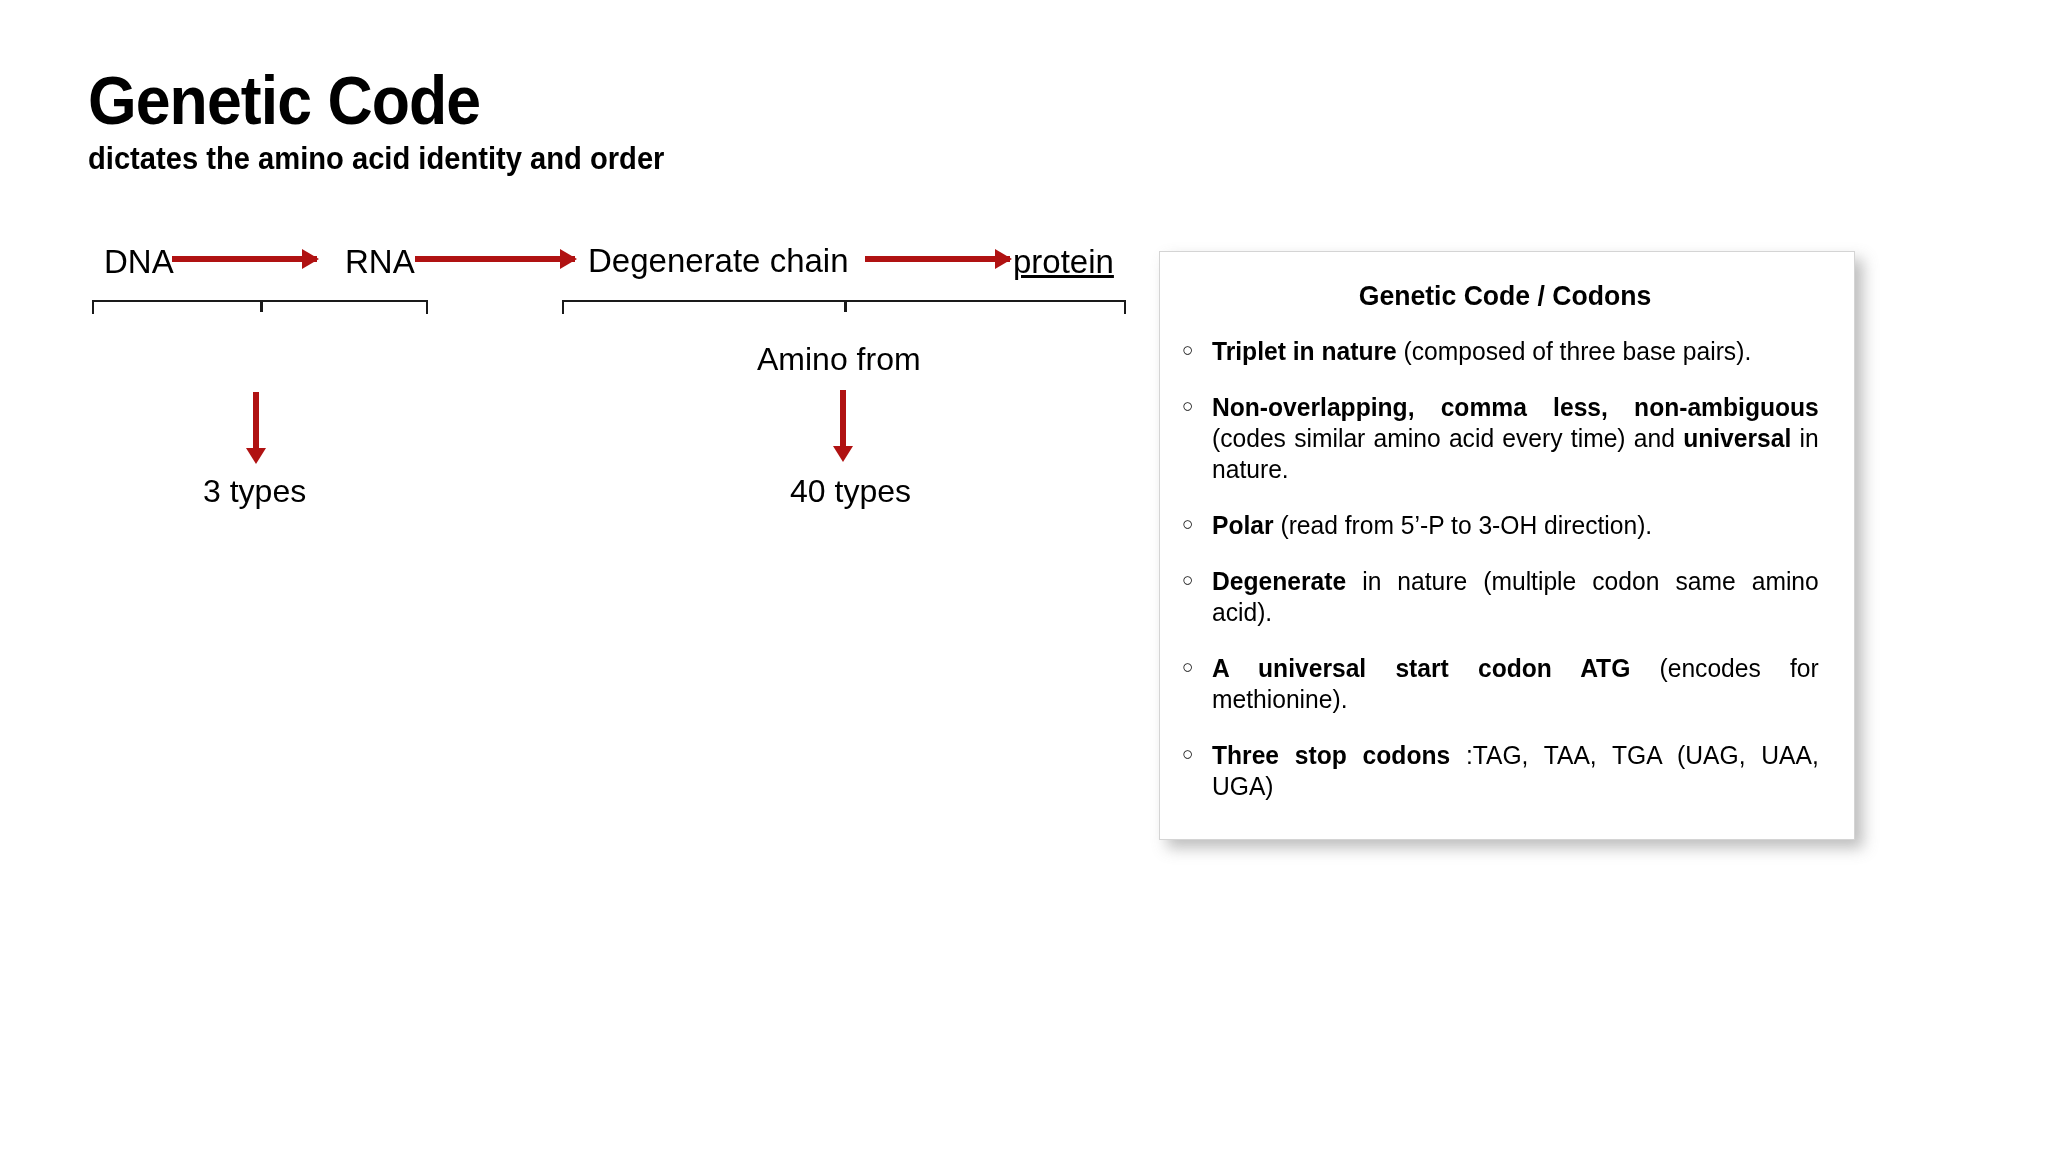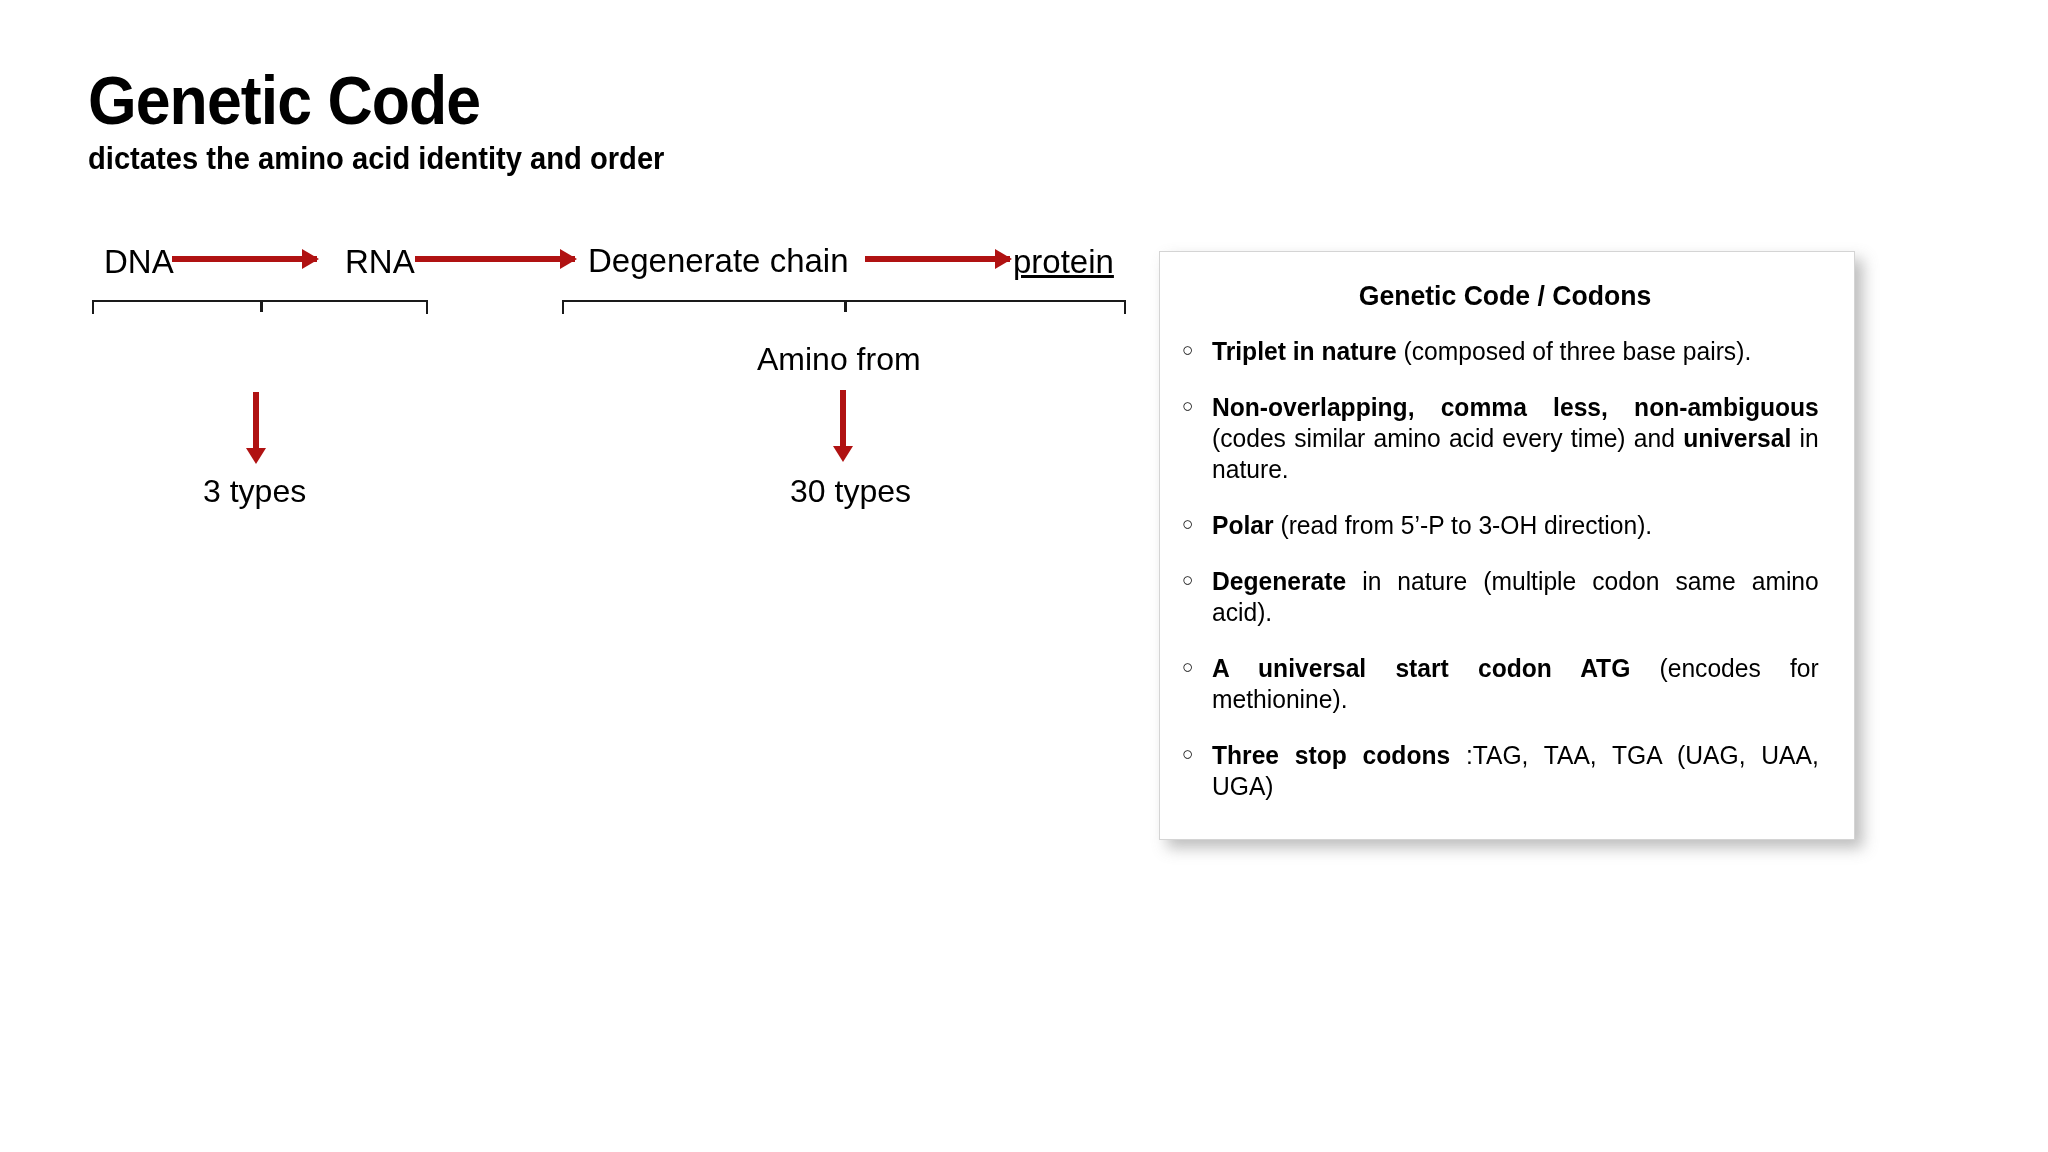--- a/index.html
+++ b/index.html
@@ -201,21 +201,21 @@
     <div class="tick" style="left:166px;"></div>
   </div>
   <div class="v-arrow" style="left:253px;top:392px;height:58px;"></div>
   <div class="plain-label" style="left:203px;top:475px;">3 types</div>
 
   <div class="brace" style="left:562px;top:300px;width:564px;">
     <div class="tick" style="left:280px;"></div>
   </div>
   <div class="plain-label" style="left:757px;top:343px;">Amino from</div>
   <div class="v-arrow" style="left:840px;top:390px;height:58px;"></div>
-  <div class="plain-label" style="left:790px;top:475px;">30 types</div>
+  <div class="plain-label" style="left:790px;top:475px;">40 types</div>
 
   <div class="panel" id="codon-panel">
     <div class="panel-title">Genetic Code / Codons</div>
 
     <div class="bullet">
       <span class="marker">○</span>
       <span class="btext"><b>Triplet in nature</b><span> (composed of three base pairs).</span></span>
     </div>
     <div class="bullet">
       <span class="marker">○</span>

